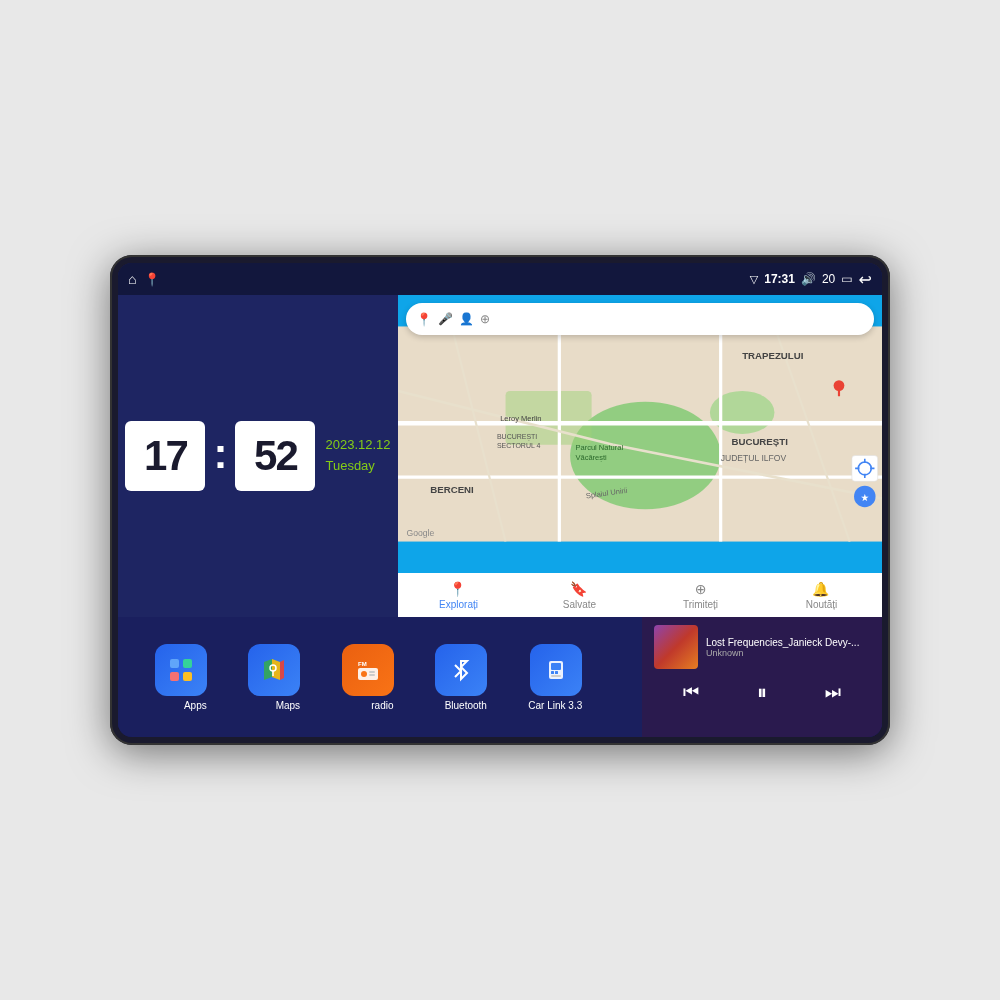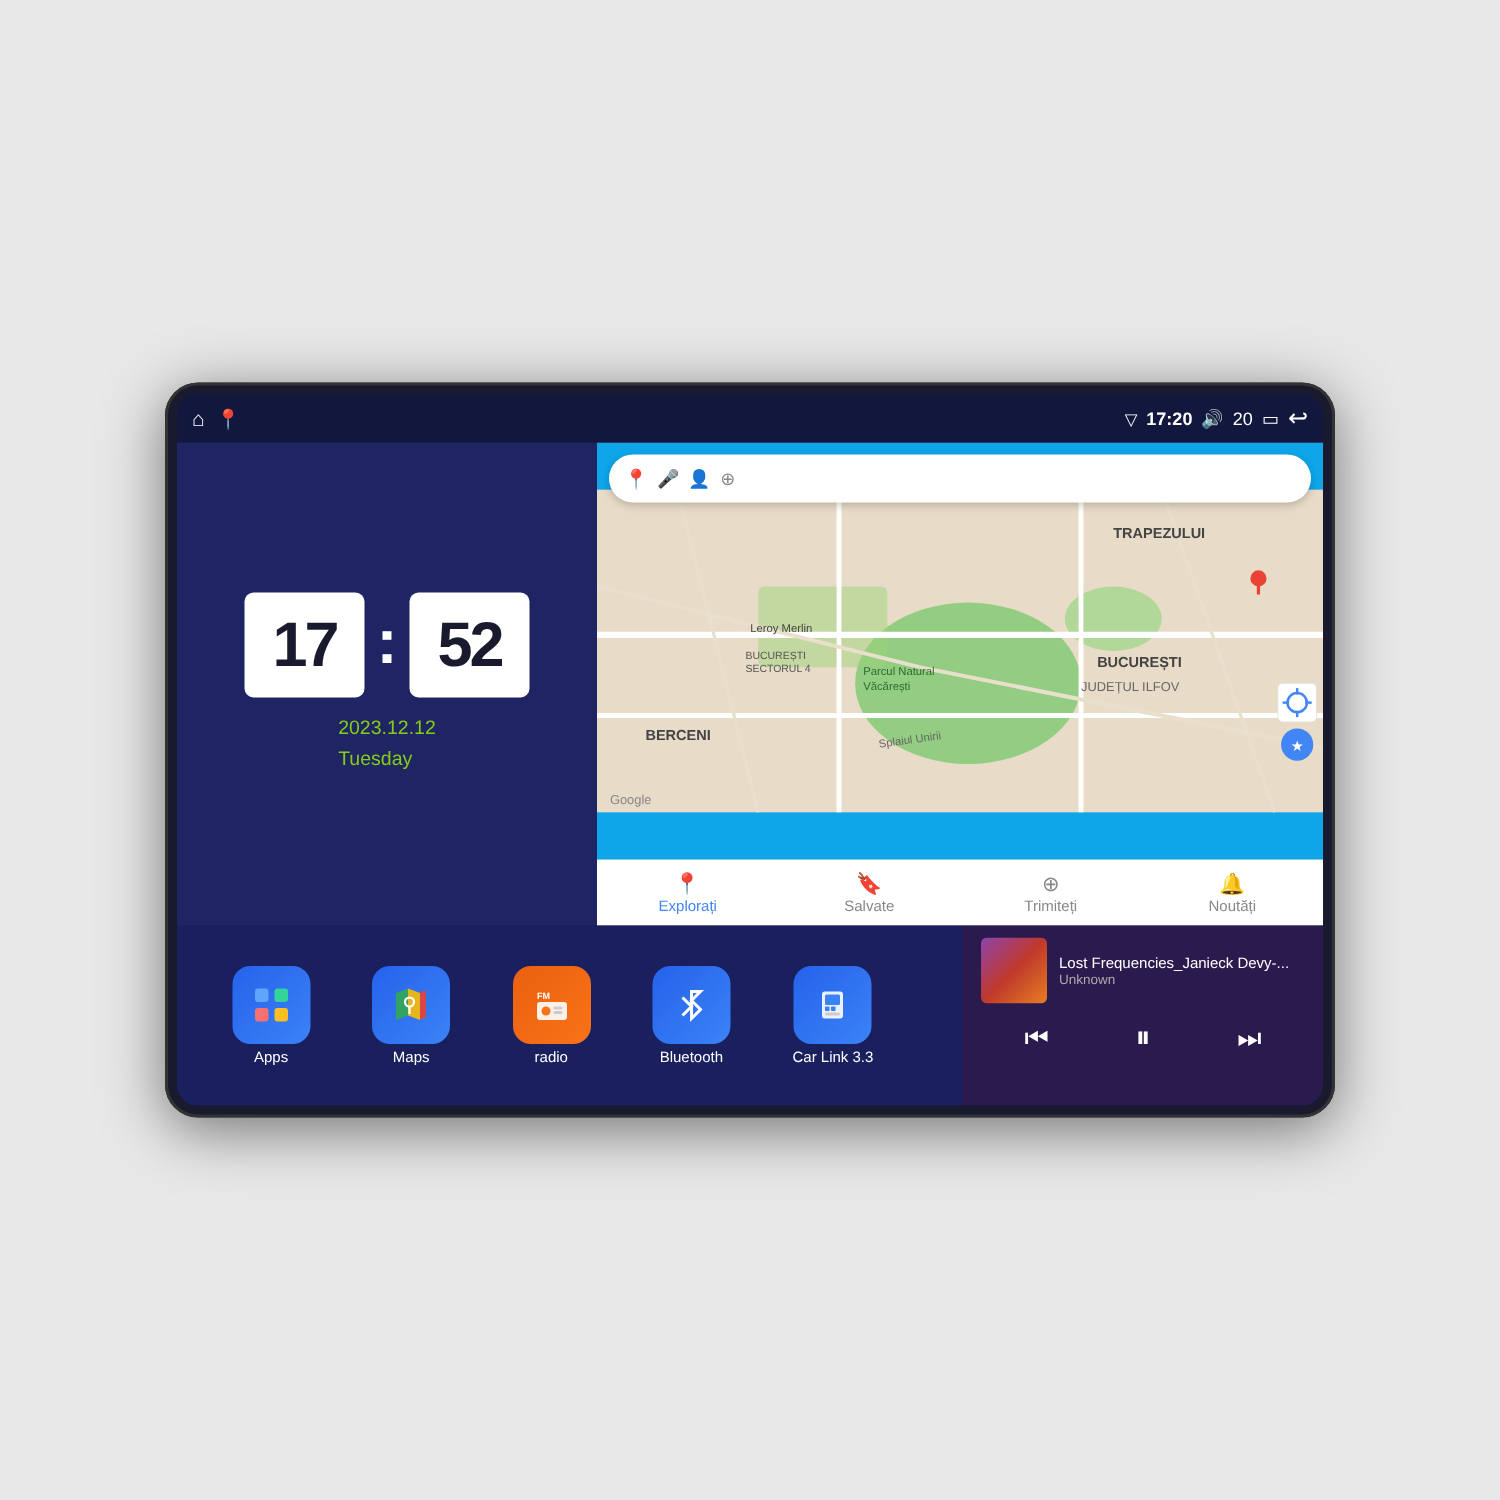--- a/index.html
+++ b/index.html
@@ -77,21 +77,21 @@
       display: flex;
       overflow: hidden;
     }
 
     
     .clock-widget {
       width: 280px;
       flex-shrink: 0;
       background: #1e2562;
       display: flex;
-      flex-direction: column;
+      flex-direction: row;
       align-items: center;
       justify-content: center;
       padding: 20px;
       gap: 10px;
     }
 
     .clock-display {
       display: flex;
       align-items: center;
       gap: 8px;
@@ -215,21 +215,21 @@
       flex: 1;
       display: flex;
       align-items: center;
       justify-content: space-around;
       padding: 8px 16px;
     }
 
     .app-icon-item {
       display: flex;
       flex-direction: column;
-      align-items: center;
+      align-items: flex-end;
       gap: 4px;
       cursor: pointer;
     }
 
     .app-icon-bg {
       width: 52px;
       height: 52px;
       border-radius: 12px;
       display: flex;
       align-items: center;
@@ -321,21 +321,21 @@
 <div class="device-outer">
   <div class="device-screen">
 
     <div class="status-bar">
       <div class="status-left">
         <span class="nav-icon">⌂</span>
         <span class="nav-icon" style="font-size:13px;">📍</span>
       </div>
       <div class="status-right">
         <span style="font-size:11px;">▽</span>
-        <span style="font-weight:bold;">17:20</span>
+        <span style="font-weight:bold;">17:31</span>
         <span>🔊</span>
         <span>20</span>
         <span>▭</span>
         <span style="font-size:16px;">↩</span>
       </div>
     </div>
 
     <div class="main-content">
 
       <div class="top-section">

